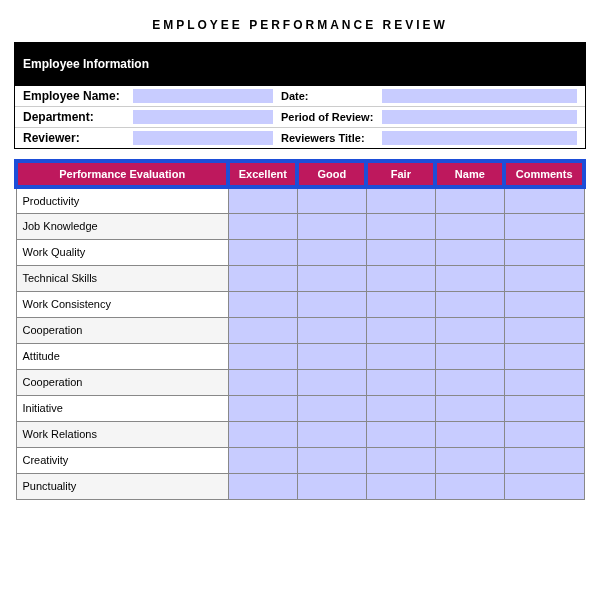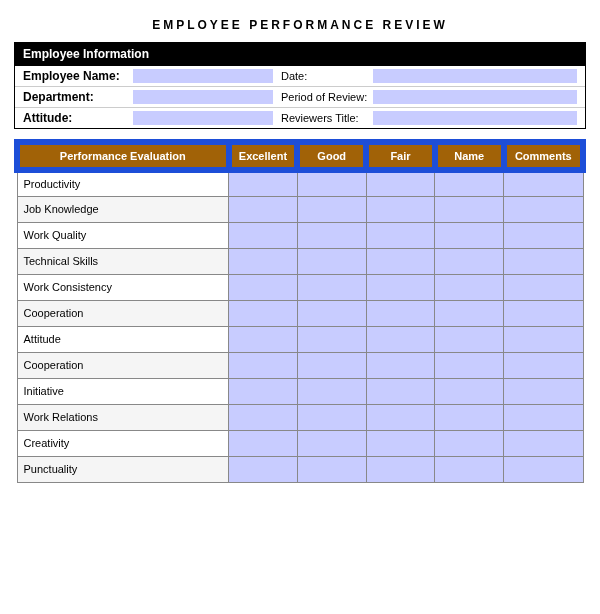--- a/index.html
+++ b/index.html
@@ -27,21 +27,21 @@
       font-weight: bold;
       letter-spacing: 3px;
       margin-bottom: 10px;
       color: #000;
     }
 
     .section-header {
       background: #000;
       color: #fff;
       font-weight: bold;
-      padding: 4px 8px;
+      padding: 14px 8px;
       font-size: 12px;
     }
 
     .info-section {
       border: 1px solid #000;
       margin-bottom: 10px;
     }
 
     .info-section .section-header {
       border-bottom: 1px solid #000;
@@ -67,46 +67,46 @@
 
     .info-input {
       background: #c8ccff;
       border: none;
       height: 14px;
       width: 140px;
       margin-right: 8px;
     }
 
     .info-label2 {
-      font-weight: normal;
+      font-weight: bold;
       font-size: 11px;
-      width: 92px;
+      width: 101px;
       flex-shrink: 0;
     }
 
     .info-input2 {
       background: #c8ccff;
       border: none;
       height: 14px;
       flex: 1;
     }
 
     .eval-table {
       width: 100%;
       border-collapse: collapse;
       border: 1px solid #000;
     }
 
     .eval-table th {
-      background: #a16207;
+      background: #be185d;
       color: #fff;
       font-weight: bold;
       font-size: 11px;
       padding: 5px 4px;
-      border: 6px solid #1d4ed8;
+      border: 4px solid #1d4ed8;
       text-align: center;
     }
 
     .eval-table th.col-eval {
       text-align: center;
       width: 200px;
     }
 
     .eval-table th.col-rating {
       width: 65px;
@@ -153,21 +153,21 @@
     </div>
 
     <div class="info-row">
       <span class="info-label">Department:</span>
       <div class="info-input"></div>
       <span class="info-label2">Period of Review:</span>
       <div class="info-input2"></div>
     </div>
 
     <div class="info-row">
-      <span class="info-label">Attitude:</span>
+      <span class="info-label">Reviewer:</span>
       <div class="info-input"></div>
       <span class="info-label2">Reviewers Title:</span>
       <div class="info-input2"></div>
     </div>
   </div>
 
   <table class="eval-table">
     <thead>
       <tr>
         <th class="col-eval">Performance Evaluation</th>

